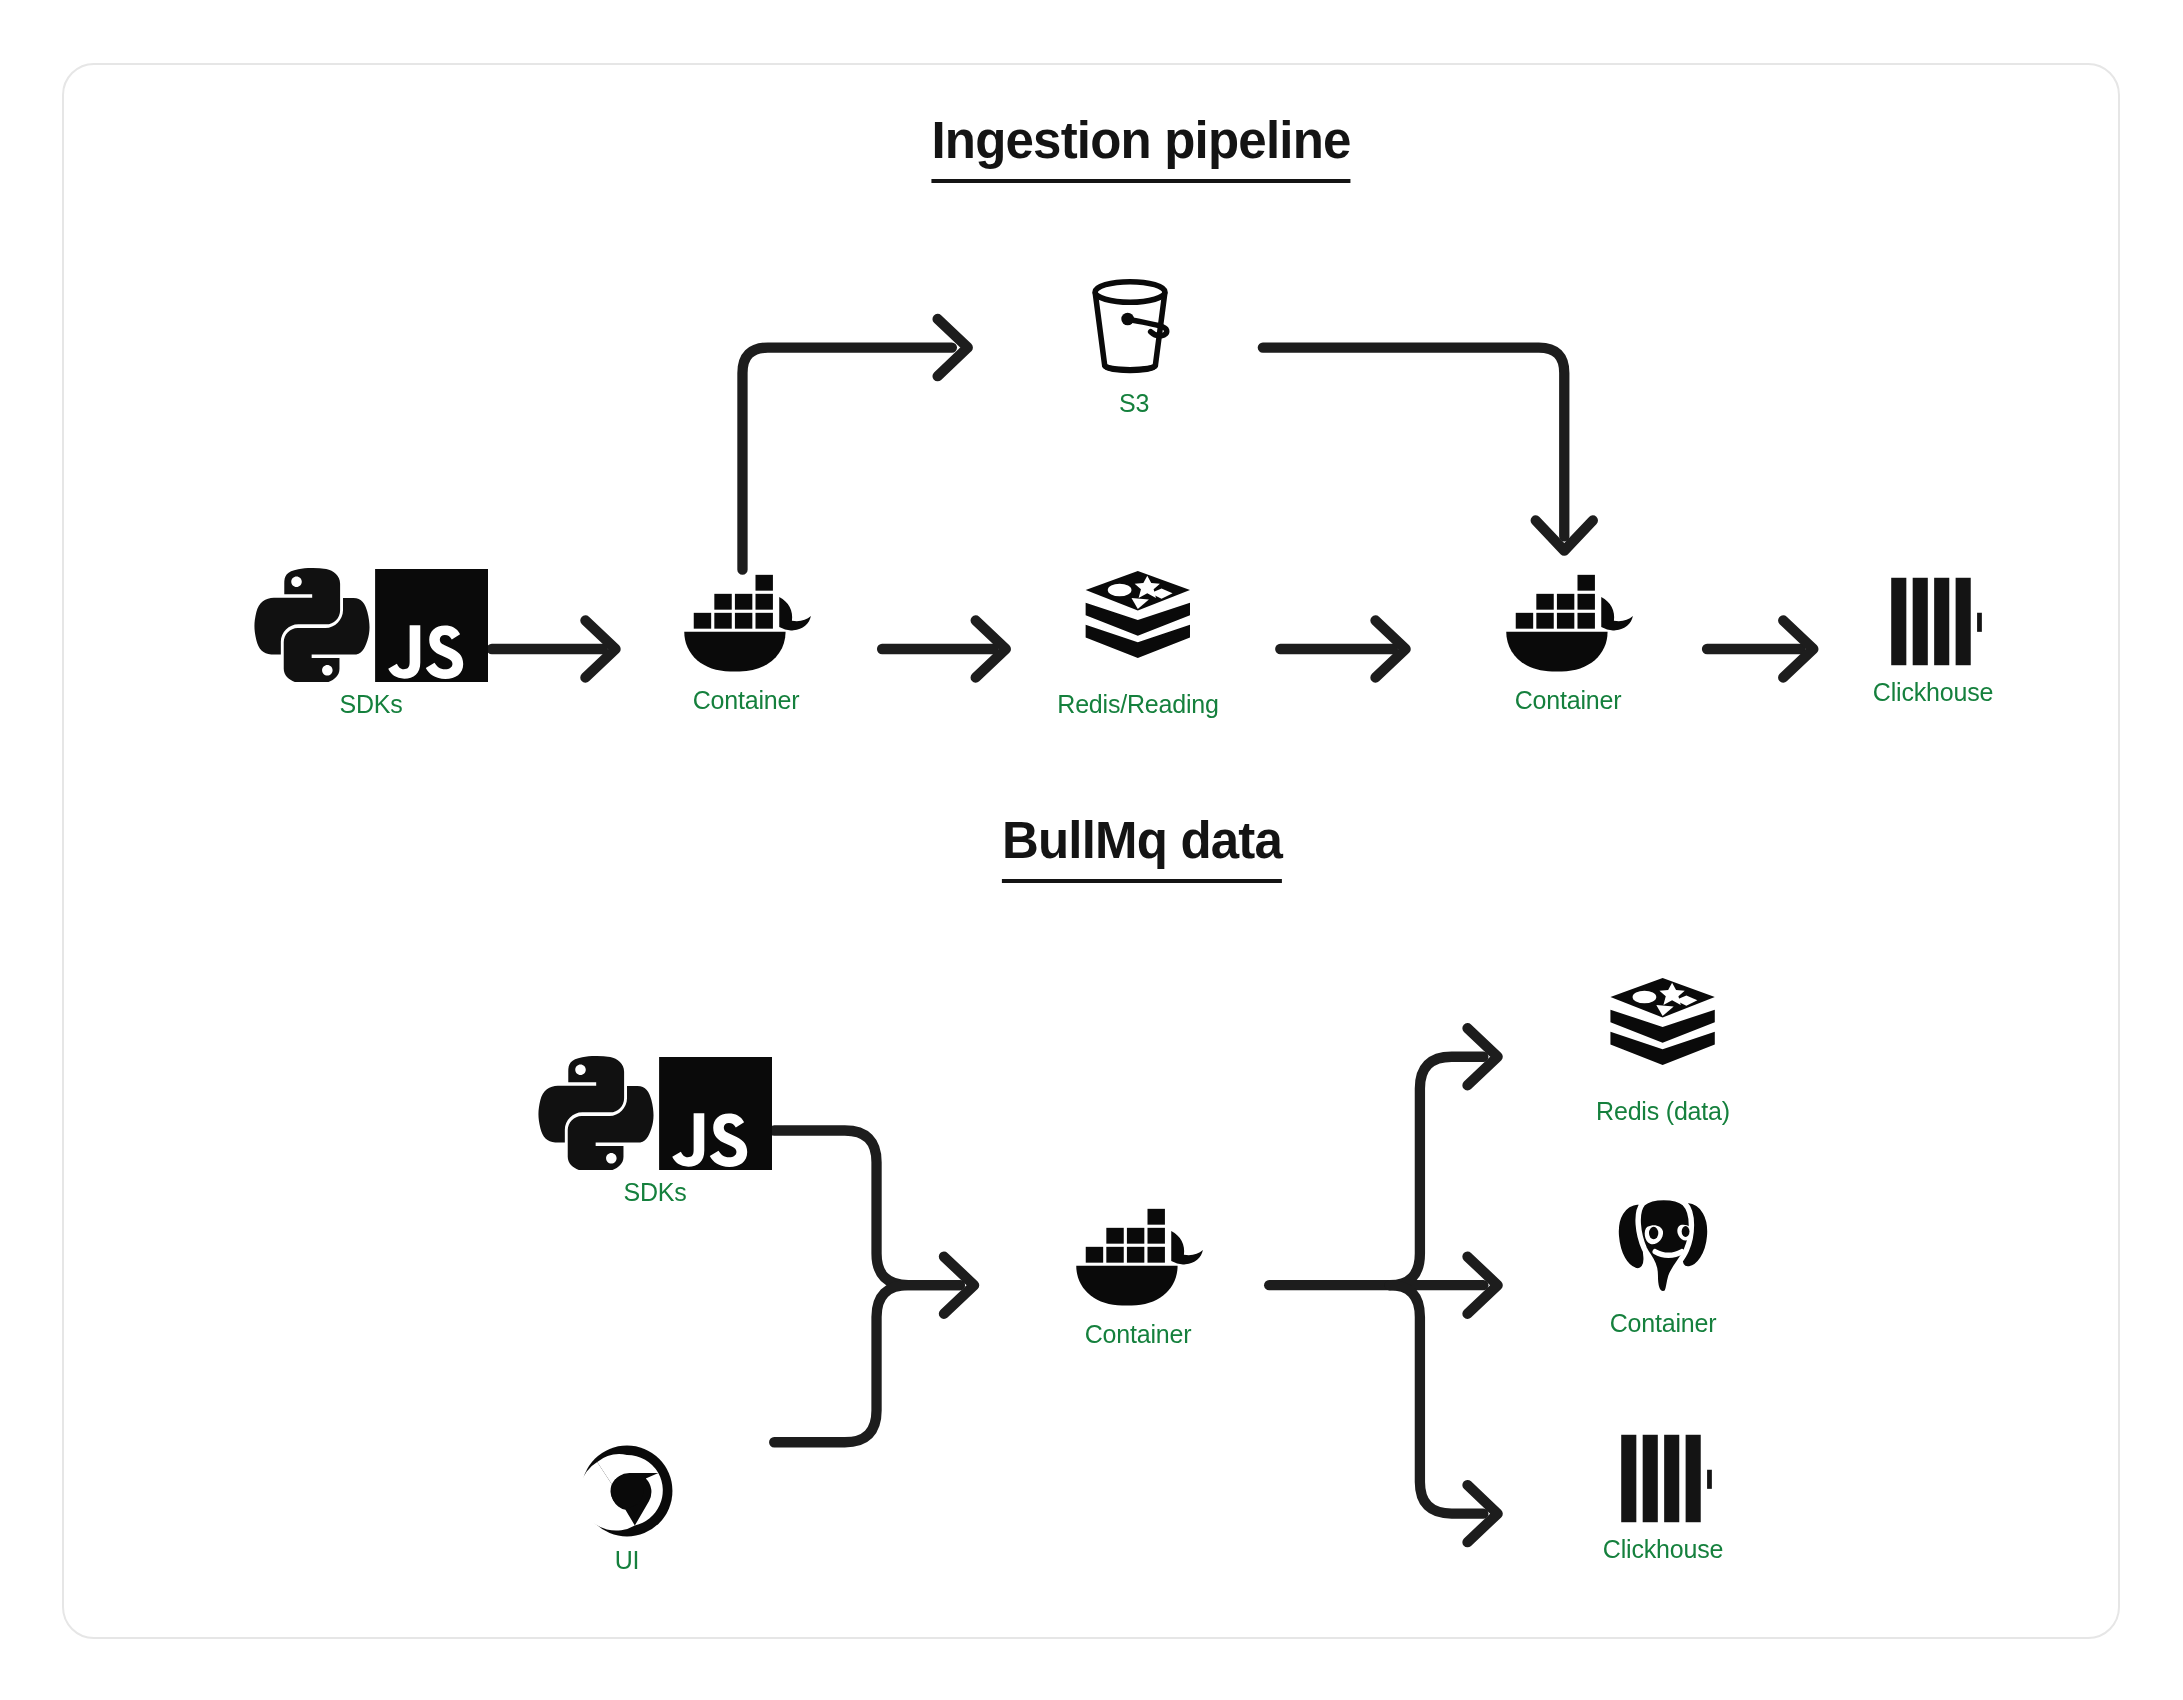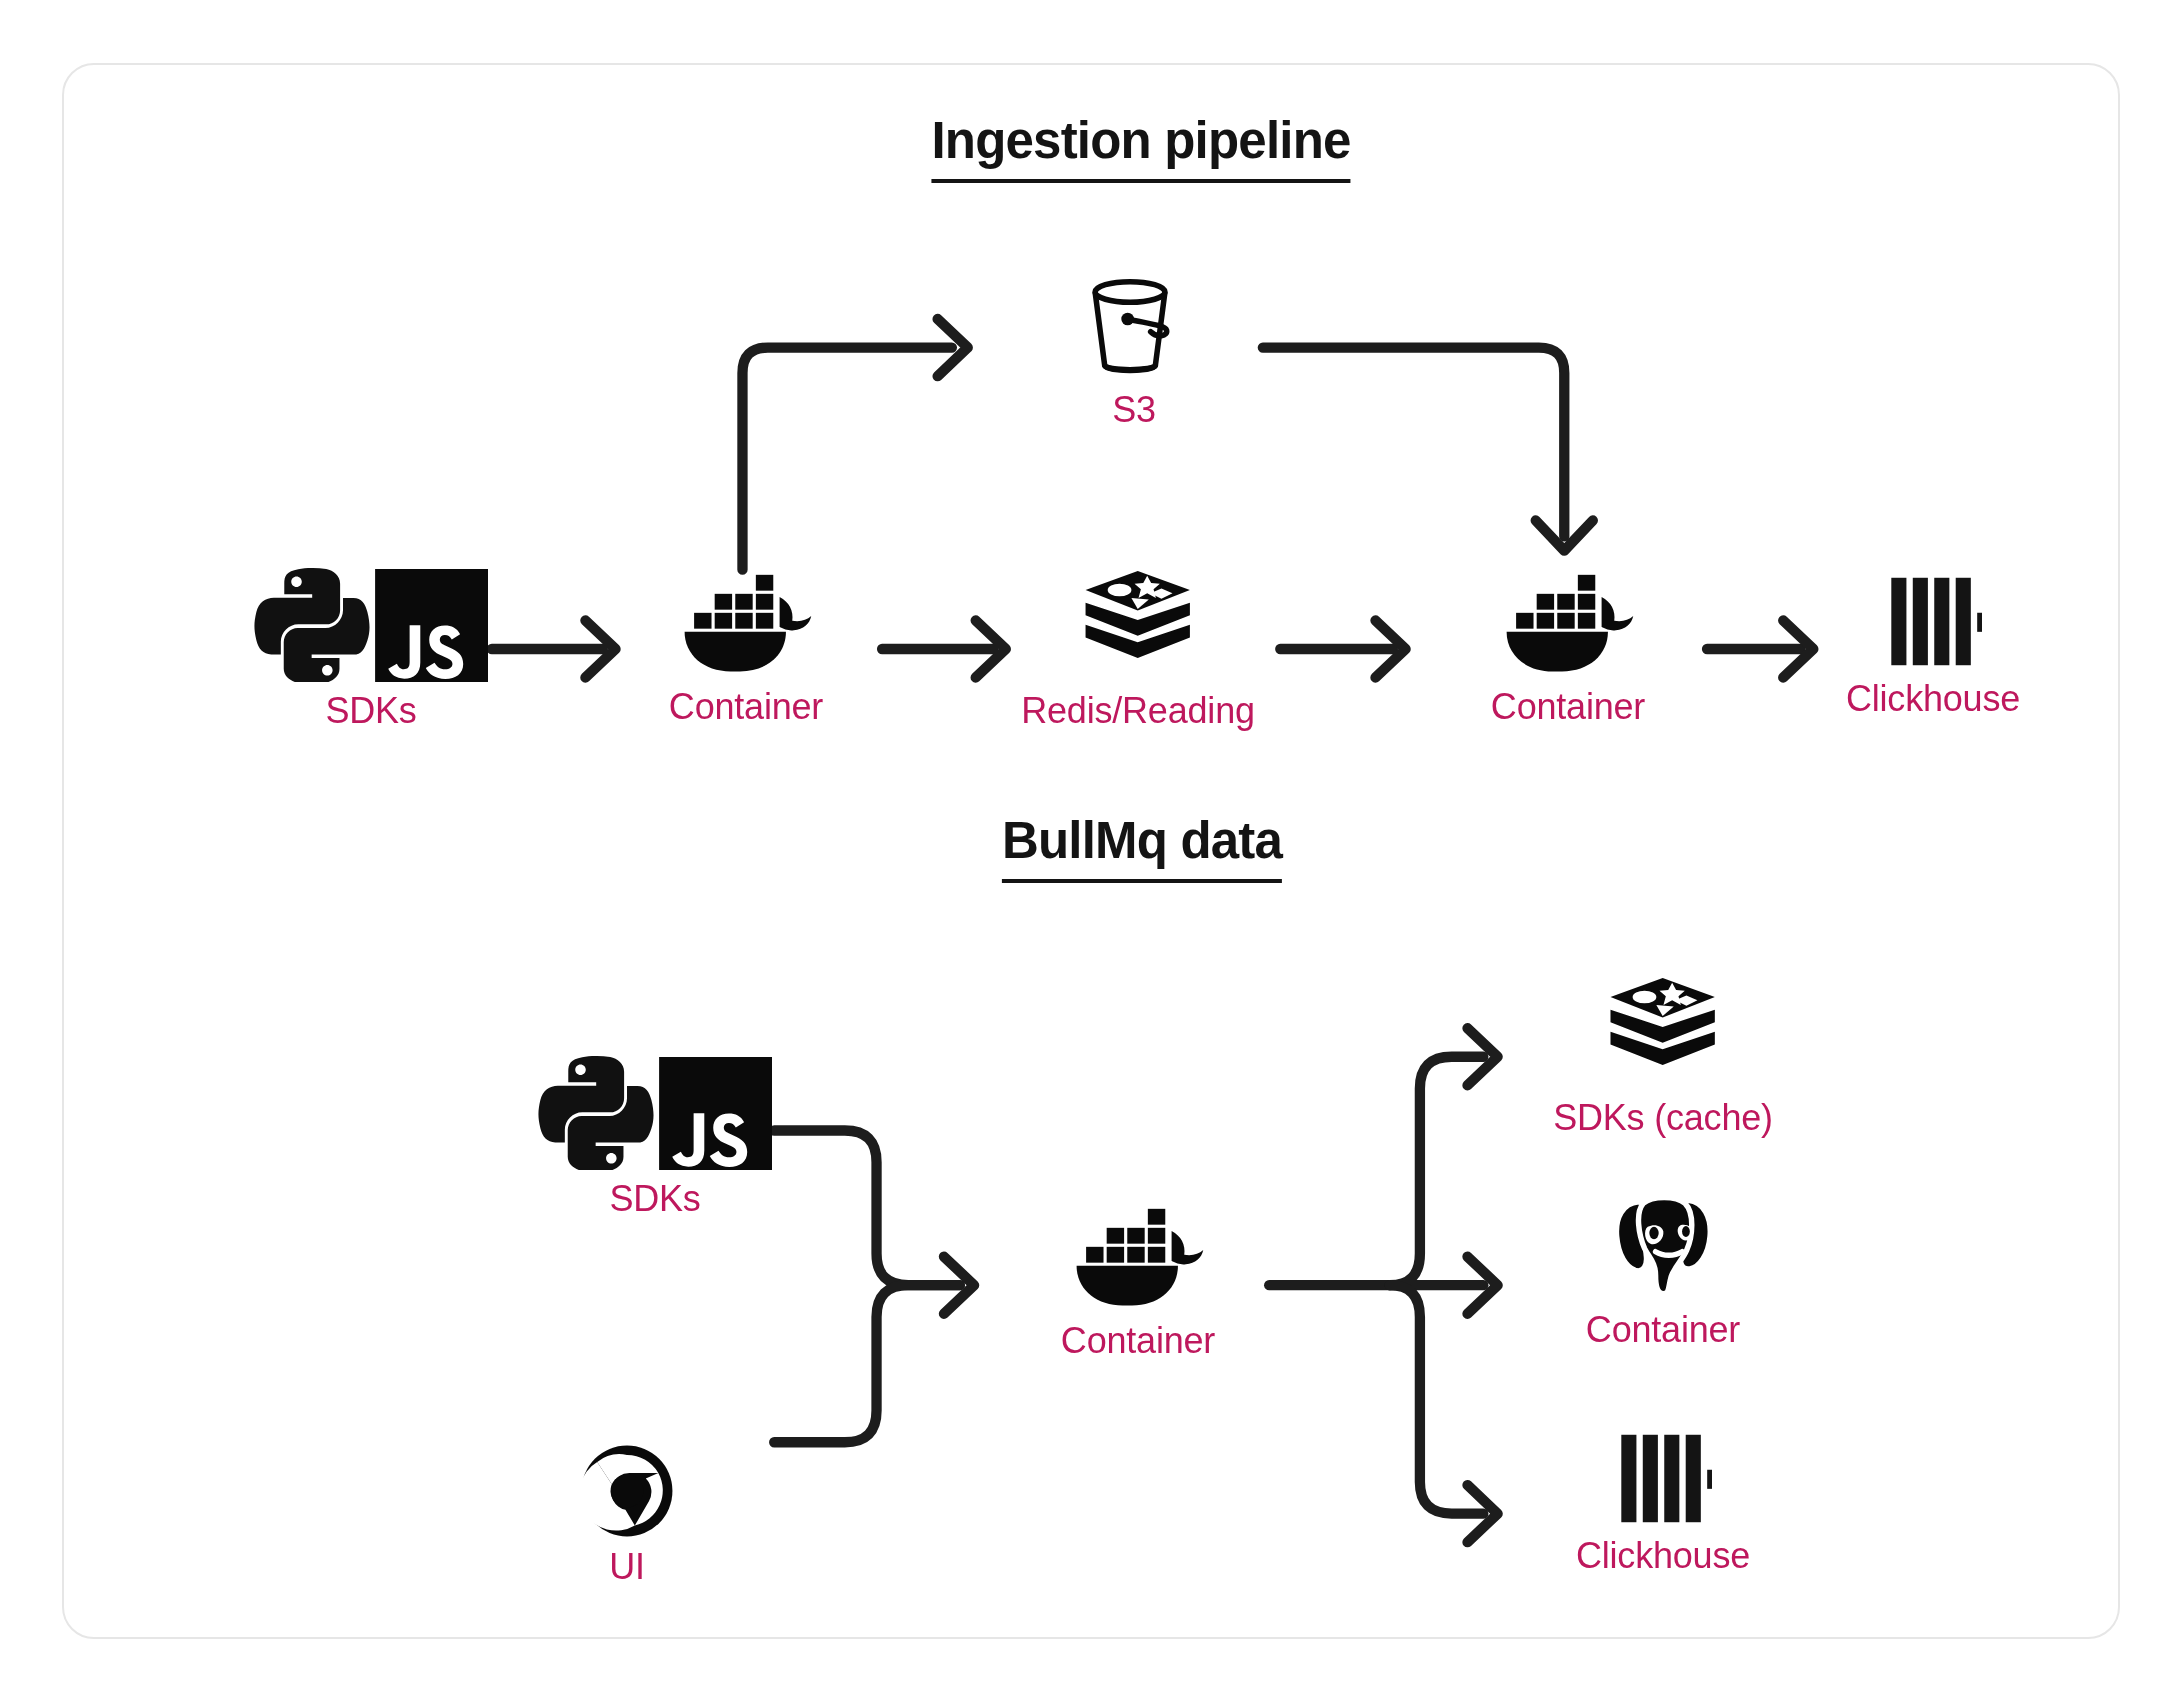--- a/index.html
+++ b/index.html
@@ -43,22 +43,22 @@
     position:absolute;
     transform:translateX(-50%);
     text-align:center;
     white-space:nowrap;
   }
   .node .glyph{
     display:flex;align-items:flex-end;justify-content:center;
     gap:4.8px;
   }
   .node .label{
-    font-size:36px;
-    color:#be185d;
+    font-size:25px;
+    color:#15803d;
     margin-top:8px;
     letter-spacing:-0.2px;
   }
 </style>
 </head>
 <body>
 
 <div class="card">
   <div class="stage"></div>
 </div>
@@ -297,21 +297,21 @@
         <path d="M74 6 L8 30 l66 26 66-26 z"></path>
       </g>
       <g fill="#ffffff">
         <ellipse cx="51" cy="30" rx="15" ry="8"></ellipse>
         <path d="M86 12 l5 9 11 1 -8 7 3 11 -11 -6 -11 6 3 -11 -8 -7 11 -1z"></path>
         <path d="M104 28 l14 6 -14 7 -14 -7z"></path>
         <path d="M66 40 l22 2 -14 12z"></path>
       </g>
     </svg>
   </div>
-  <div class="label">SDKs (cache)</div>
+  <div class="label">Redis (data)</div>
 </div>
 
 <div class="node" style="left:1663px;top:1190px;">
   <div class="glyph">
     <svg width="109" height="111" viewBox="0 0 140 140">
       <g fill="#0a0a0a" stroke="#ffffff" stroke-width="7" stroke-linejoin="round" stroke-linecap="round">
         <path d="M38 14 C18 16, 8 34, 10 58 C12 82, 22 98, 34 102 C44 105, 50 96, 48 82 C46 62, 44 34, 50 20 C46 15, 42 14, 38 14 Z"></path>
         <path d="M102 12 C122 14, 132 34, 130 58 C128 82, 116 98, 104 100 C94 102, 90 92, 92 80 C94 60, 96 30, 90 18 C94 13, 98 12, 102 12 Z"></path>
         <path d="M44 16 C56 6, 86 6, 98 16 C110 28, 108 58, 100 76 C94 90, 86 94, 80 110 C76 124, 78 132, 70 132 C62 132, 60 122, 60 108 C60 92, 52 86, 46 74 C38 56, 34 28, 44 16 Z"></path>
       </g>

